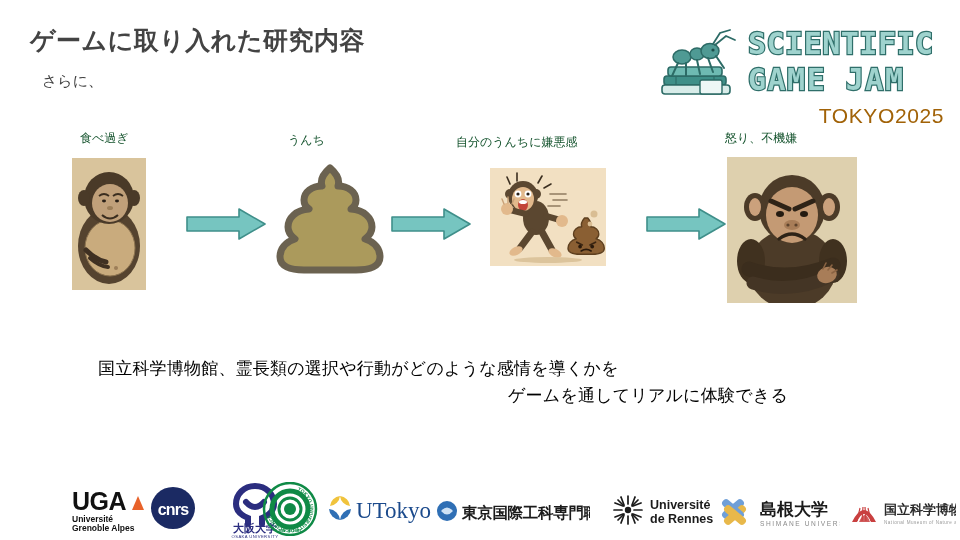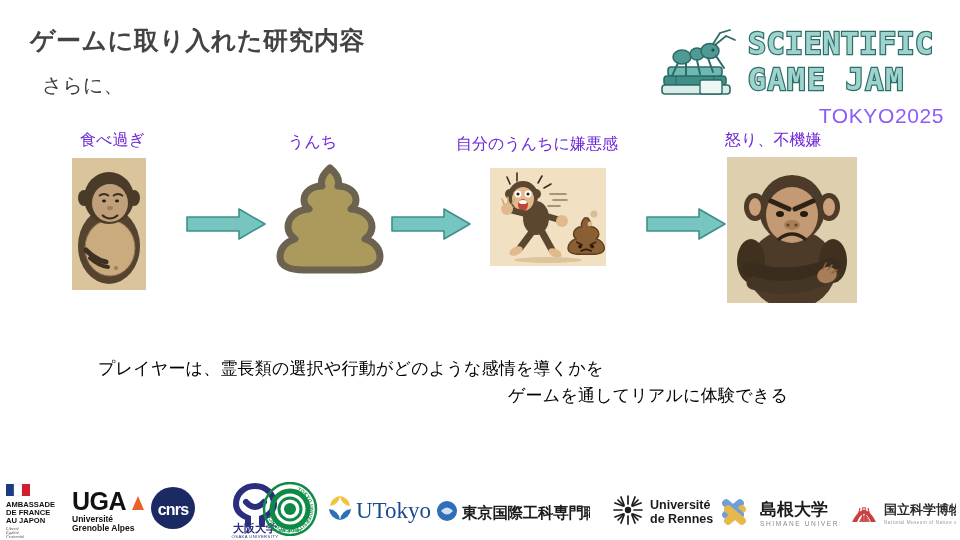--- a/index.html
+++ b/index.html
@@ -14,37 +14,37 @@
   .slide{position:absolute;inset:0;width:960px;height:540px;background:#fff;}
 
   
   .slide-title{
     position:absolute;left:30px;top:24px;
     font-size:25px;font-weight:bold;color:#434343;
     letter-spacing:.5px;white-space:nowrap;
   }
   .subtitle{
     position:absolute;left:42px;top:72px;
-    font-size:20px;color:#3f3f3f;white-space:nowrap;
+    font-size:15px;color:#3f3f3f;white-space:nowrap;
   }
 
   
   .logo-block{position:absolute;left:656px;top:20px;width:296px;height:108px;}
   .logo-mark{position:absolute;left:0;top:4px;width:92px;height:74px;}
   .logo-words{position:absolute;left:90px;top:2px;width:206px;height:76px;}
   .logo-tokyo{
     position:absolute;right:8px;top:84px;
-    font-size:21px;color:#8b5cf6;letter-spacing:.6px;white-space:nowrap;
+    font-size:21px;color:#a16207;letter-spacing:.6px;white-space:nowrap;
   }
 
   
   .panel{position:absolute;overflow:hidden;background:#e8d6b5;}
   .panel svg{display:block;width:100%;height:100%;}
   .caption{
-    position:absolute;font-size:16px;color:#6d28d9;white-space:nowrap;
+    position:absolute;font-size:12px;color:#14532d;white-space:nowrap;
   }
   .arrow{position:absolute;}
   .arrow svg{display:block;}
 
   .poop-icon{position:absolute;}
   .poop-icon svg{display:block;}
 
   
   .body-line{
     position:absolute;font-size:17px;color:#000;white-space:nowrap;
@@ -282,40 +282,25 @@
       <path d="M26 126 q40 12 80 -8" stroke="#443525" stroke-width="13" fill="none" stroke-linecap="round"></path>
       <ellipse cx="100" cy="118" rx="10" ry="8" fill="#a87d58" transform="rotate(-18 100 118)"></ellipse>
       <g stroke="#8a6343" stroke-width="1.6" stroke-linecap="round">
         <path d="M96 112 l3 -6"></path>
           <path d="M101 113 l4 -5"></path>
           <path d="M105 116 l5 -3"></path>
       </g>
     </svg>
   </div>
 
-  <div class="body-line" style="left:98px;top:357px;">プレイヤーは、霊長類の選択や行動がどのような感情を導くかを</div>
+  <div class="body-line" style="left:98px;top:357px;">国立科学博物館、霊長類の選択や行動がどのような感情を導くかを</div>
   <div class="body-line" style="left:508px;top:384px;">ゲームを通してリアルに体験できる</div>
 
   <div class="footer">
 
-    <div class="flogo" style="left:4px;bottom:2px;">
-      <svg width="66" height="58" viewBox="0 0 66 58">
-        <g>
-          <rect x="2" y="4" width="8" height="12" fill="#1b3a82"></rect>
-          <rect x="10" y="4" width="8" height="12" fill="#ffffff" stroke="#ccc" stroke-width=".4"></rect>
-          <rect x="18" y="4" width="8" height="12" fill="#d0202f"></rect>
-        </g>
-        <text x="2" y="27" font-family="'Liberation Sans',sans-serif" font-size="7.6" font-weight="bold" fill="#111">AMBASSADE</text>
-        <text x="2" y="35" font-family="'Liberation Sans',sans-serif" font-size="7.6" font-weight="bold" fill="#111">DE FRANCE</text>
-        <text x="2" y="43" font-family="'Liberation Sans',sans-serif" font-size="7.6" font-weight="bold" fill="#111">AU JAPON</text>
-        <text x="2" y="49.5" font-family="'Liberation Serif',serif" font-size="4.4" fill="#555" font-style="italic">Liberté</text>
-        <text x="2" y="54" font-family="'Liberation Serif',serif" font-size="4.4" fill="#555" font-style="italic">Égalité</text>
-        <text x="2" y="58" font-family="'Liberation Serif',serif" font-size="4.4" fill="#555" font-style="italic">Fraternité</text>
-      </svg>
-    </div>
 
     <div class="flogo" style="left:70px;bottom:6px;">
       <svg width="76" height="48" viewBox="0 0 76 48">
         <text x="2" y="24" font-family="'Liberation Sans',sans-serif" font-size="25" font-weight="bold" fill="#111" letter-spacing="-0.5">UGA</text>
         <path d="M62 24 L68 10 L74 24 Z" fill="#e8622a"></path>
         <text x="2" y="36" font-family="'Liberation Sans',sans-serif" font-size="8.5" font-weight="bold" fill="#111">Université</text>
         <text x="2" y="45" font-family="'Liberation Sans',sans-serif" font-size="8.5" font-weight="bold" fill="#111">Grenoble Alpes</text>
       </svg>
     </div>
 

